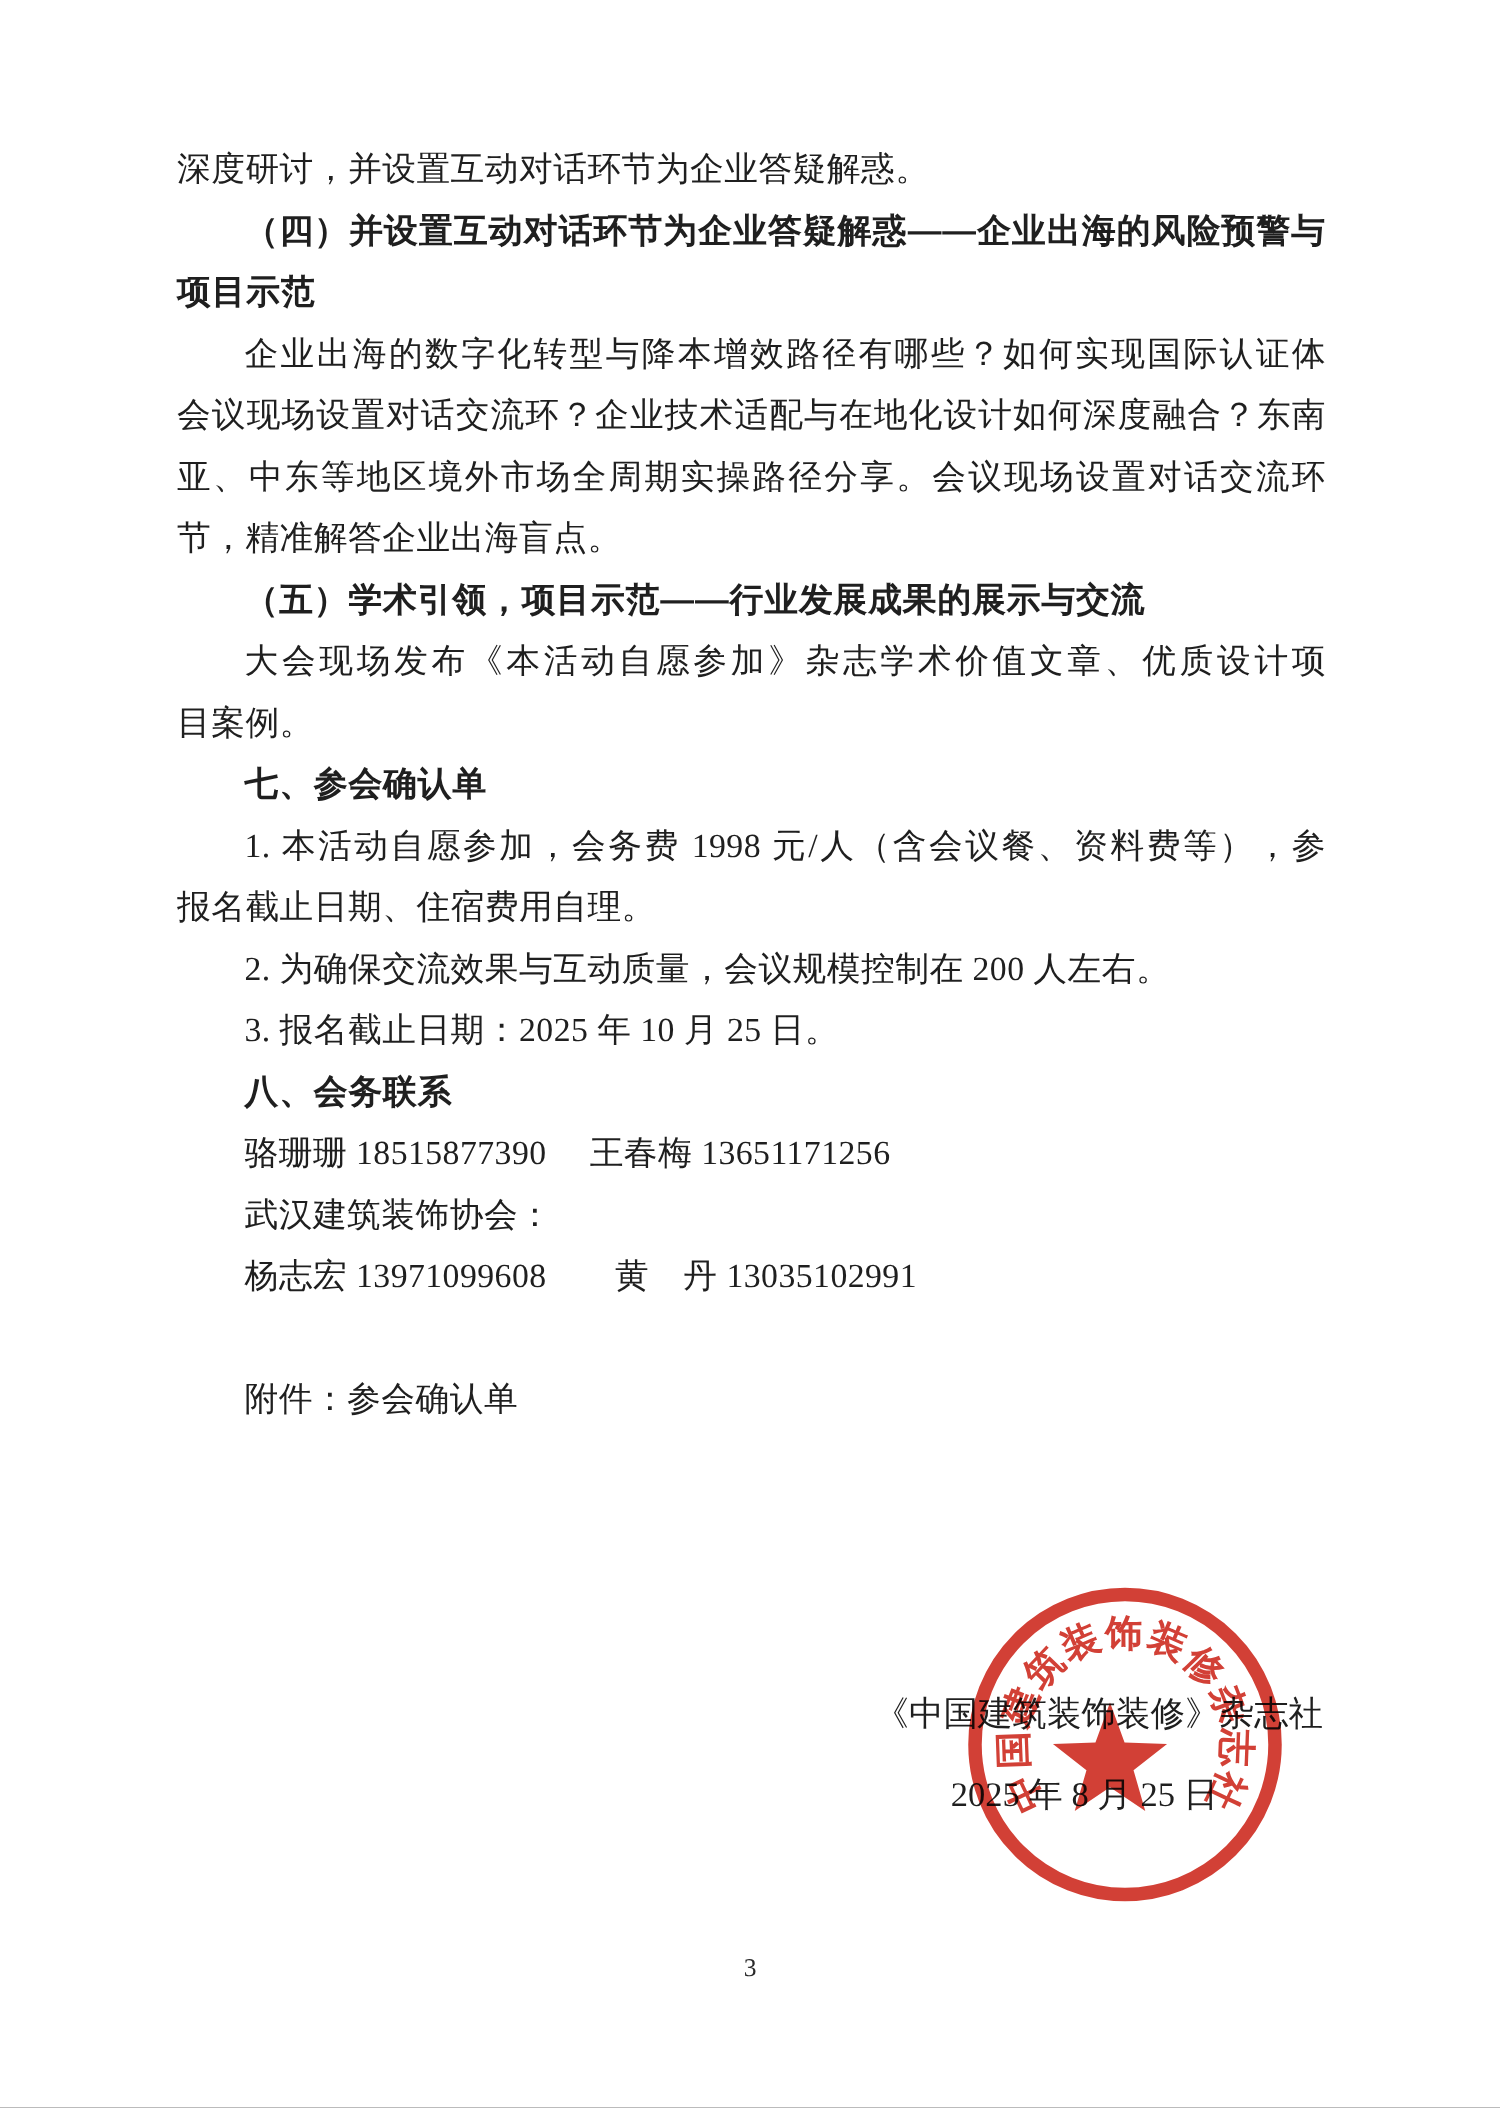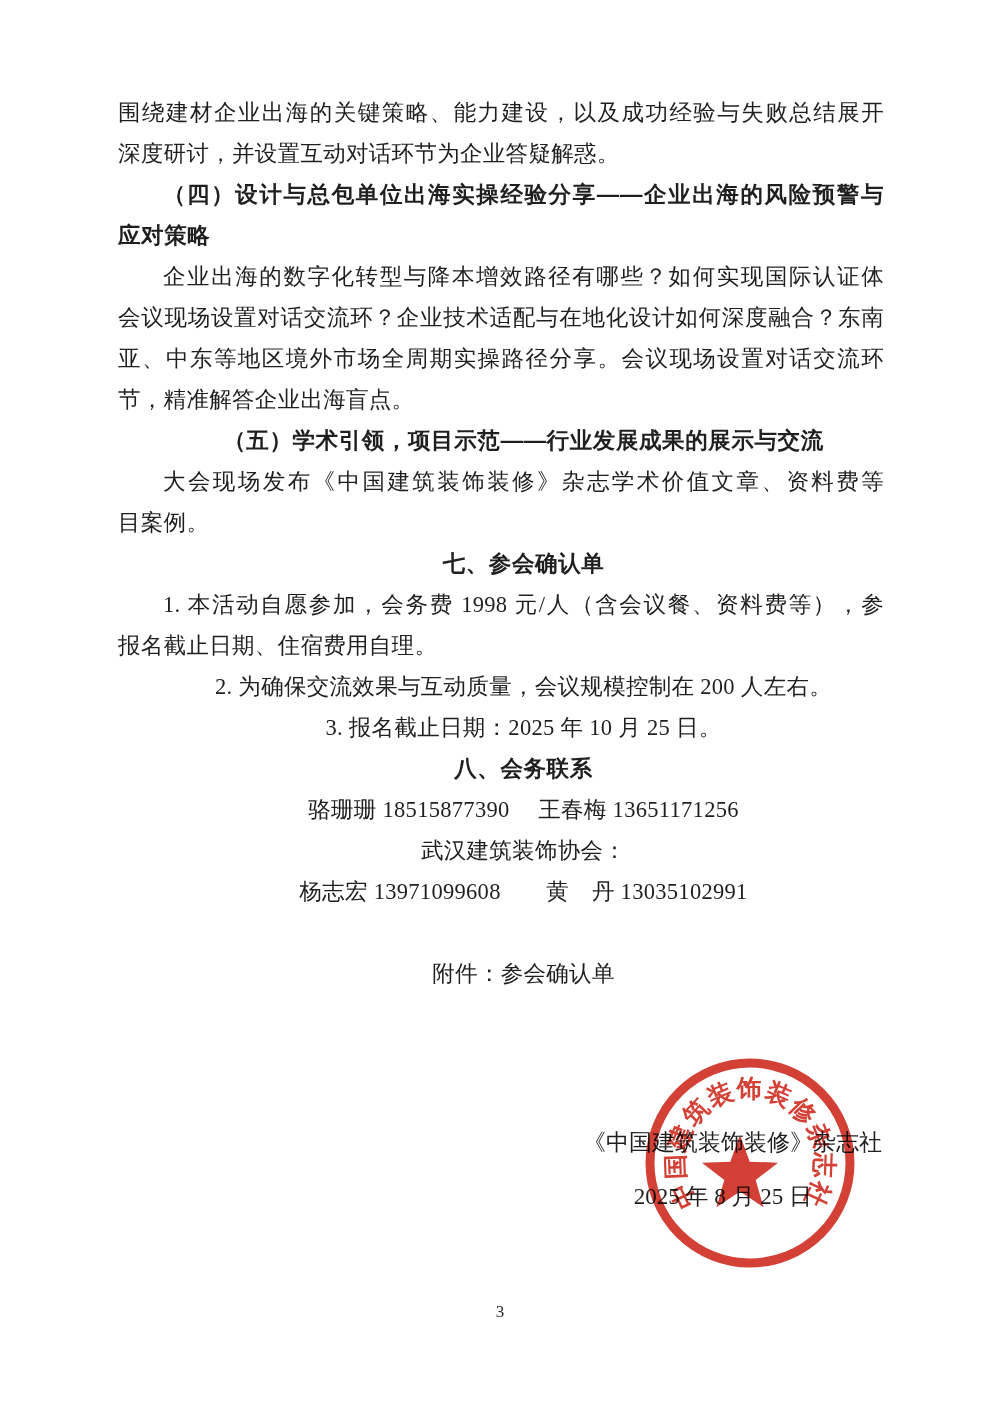--- a/index.html
+++ b/index.html
@@ -16,21 +16,21 @@
     position:absolute;
     left:118px; width:766px; top:92px;
   }
   .line{
     font-size:22.5px;
     line-height:41px;
     min-height:41px;
     white-space:normal;
     letter-spacing:0.3px;
   }
-  .line.indent{ text-indent:2em;text-align:center; }
+  .line.indent{ text-indent:2em; }
   .line.fill{ text-align:justify; text-align-last:justify; }
   .line.heading{
     font-family:"Liberation Sans","DejaVu Sans",sans-serif;
     font-weight:700;
     letter-spacing:0.6px;
   }
   .line.blank{ min-height:41px; }
   .signature{
     position:absolute; left:0; top:0; width:100%; height:100%;
     pointer-events:none;
@@ -61,30 +61,29 @@
     font-size:25px;
     letter-spacing:1.5px;
   }
 </style>
 </head>
 <body>
 
 <div class="page">
 
   <div class="content">
-      <div class="line fill">围绕建材企业出海的关键策略、能力建设，以及成功经验与失败总结展开</div>
       <div class="line">深度研讨，并设置互动对话环节为企业答疑解惑。</div>
-      <div class="line heading indent fill">（四）设计与总包单位出海实操经验分享——企业出海的风险预警与</div>
-      <div class="line heading">应对策略</div>
+      <div class="line heading indent fill">（四）并设置互动对话环节为企业答疑解惑——企业出海的风险预警与</div>
+      <div class="line heading">项目示范</div>
       <div class="line indent fill">企业出海的数字化转型与降本增效路径有哪些？如何实现国际认证体</div>
       <div class="line fill">会议现场设置对话交流环？企业技术适配与在地化设计如何深度融合？东南</div>
       <div class="line fill">亚、中东等地区境外市场全周期实操路径分享。会议现场设置对话交流环</div>
       <div class="line">节，精准解答企业出海盲点。</div>
       <div class="line heading indent">（五）学术引领，项目示范——行业发展成果的展示与交流</div>
-      <div class="line indent fill">大会现场发布《中国建筑装饰装修》杂志学术价值文章、资料费等</div>
+      <div class="line indent fill">大会现场发布《本活动自愿参加》杂志学术价值文章、优质设计项</div>
       <div class="line">目案例。</div>
       <div class="line heading indent">七、参会确认单</div>
       <div class="line indent fill">1. 本活动自愿参加，会务费 1998 元/人（含会议餐、资料费等），参</div>
       <div class="line">报名截止日期、住宿费用自理。</div>
       <div class="line indent">2. 为确保交流效果与互动质量，会议规模控制在 200 人左右。</div>
       <div class="line indent">3. 报名截止日期：2025 年 10 月 25 日。</div>
       <div class="line heading indent">八、会务联系</div>
       <div class="line indent">骆珊珊 18515877390　 王春梅 13651171256</div>
       <div class="line indent">武汉建筑装饰协会：</div>
       <div class="line indent">杨志宏 13971099608　　黄　丹 13035102991</div>

